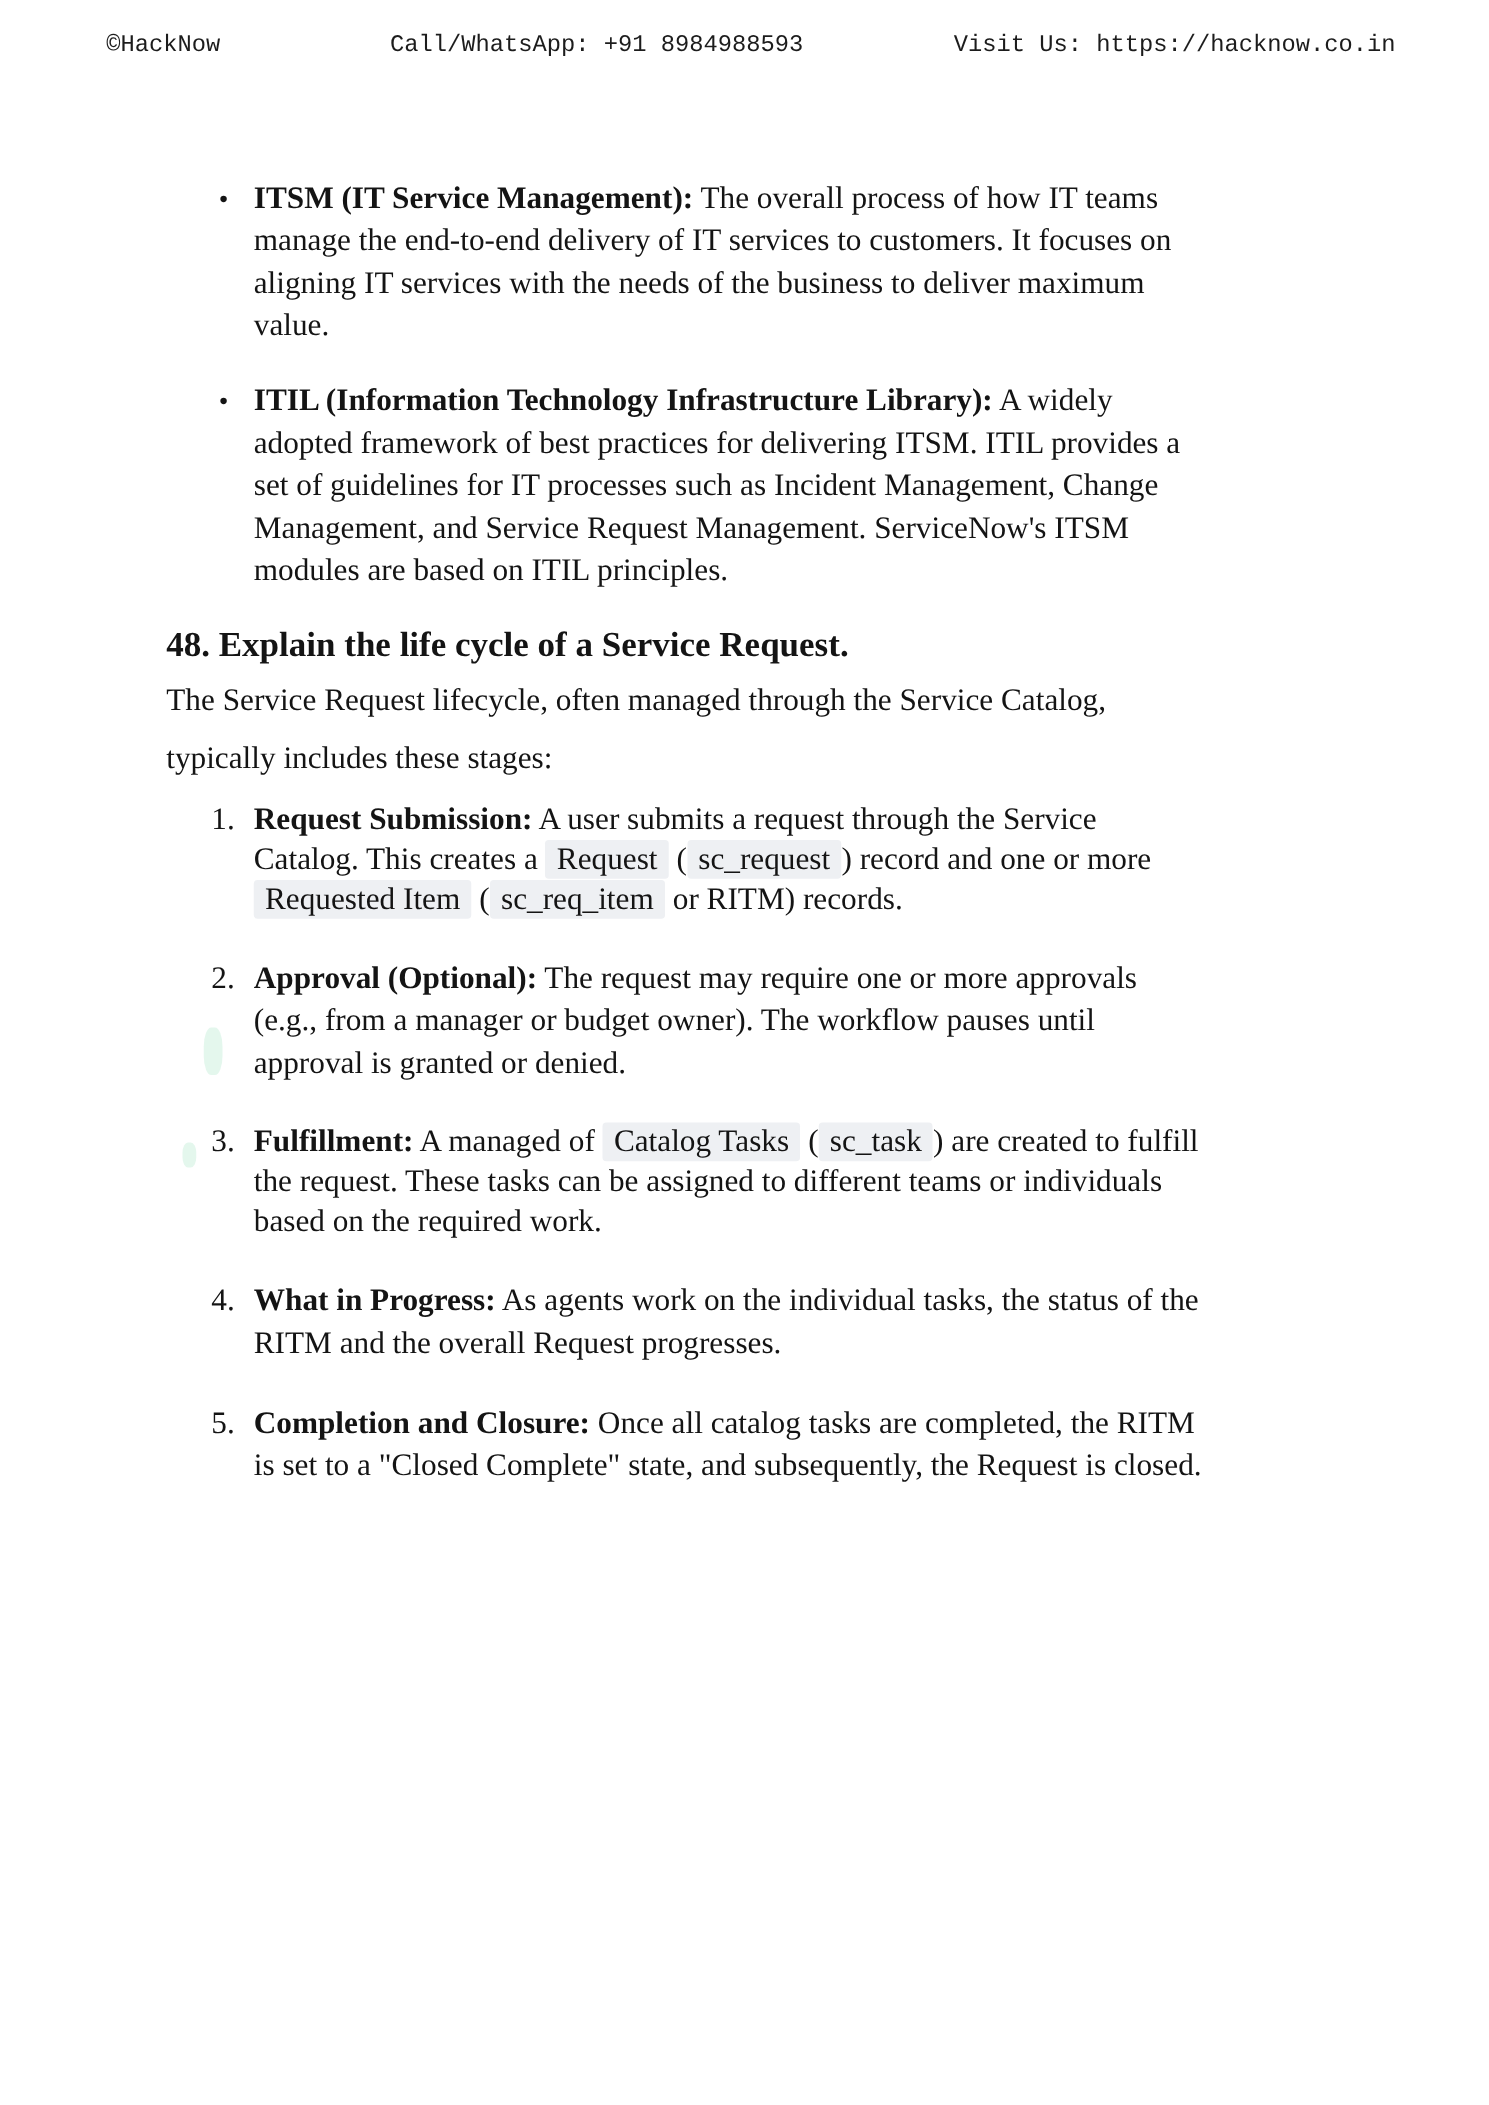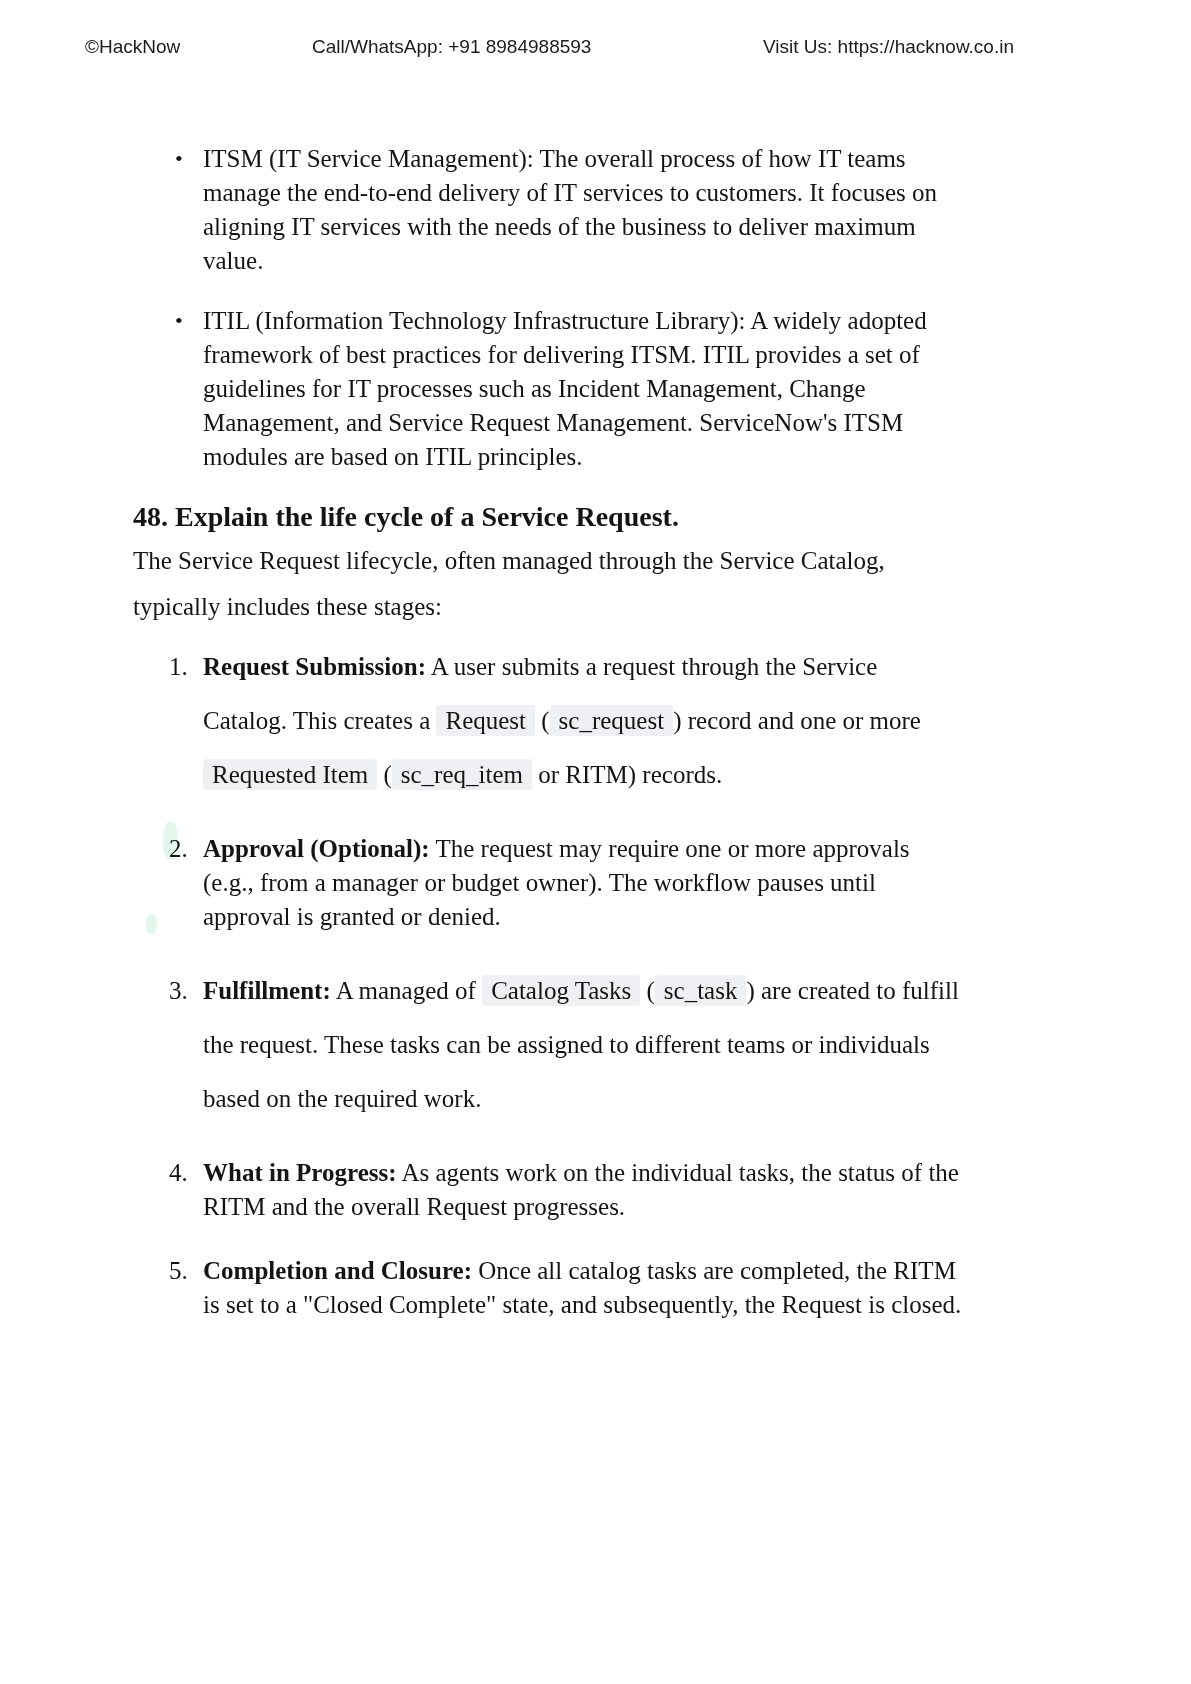--- a/index.html
+++ b/index.html
@@ -1,22 +1,22 @@
 <!DOCTYPE html>
 <html><head>
 <meta charset="utf-8">
 <style>
   html,body{margin:0;padding:0;}
   body{
     width:1191px;height:1684px;position:relative;background:#ffffff;
     font-family:"Liberation Serif", serif;color:#141414;overflow:hidden;
   }
   
-  .page-header{position:absolute;top:36px;left:0;width:100%;height:30px;
-    font-family:Liberation Sans, sans-serif;font-size:19px;color:#1c1c1c;}
+  .page-header{position:absolute;top:25px;left:0;width:100%;height:30px;
+    font-family:Liberation Mono, monospace;font-size:19px;color:#1c1c1c;}
   .hdr-brand{position:absolute;left:85px;top:0;}
   .hdr-contact{position:absolute;left:312px;top:0;}
   .hdr-visit{position:absolute;left:763px;top:0;}
   
   .wm-layer{position:absolute;left:0;top:0;width:100%;height:100%;pointer-events:none;z-index:0;}
   .wm-stripe{position:absolute;transform:skewX(-30deg);border-radius:2px;}
   .wm-stripe.s1{left:268px;top:568px;width:24px;height:36px;background:rgba(156,226,184,.55);}
   .wm-stripe.s2{left:304px;top:568px;width:22px;height:36px;background:rgba(156,226,184,.45);}
   .wm-stripe.s3{left:248px;top:588px;width:30px;height:16px;background:rgba(156,226,184,.35);}
   .wm-smudge{position:absolute;background:rgba(170,230,200,.32);border-radius:40%;}
@@ -32,22 +32,22 @@
   h2.qtitle{font-size:28px;line-height:34px;margin:0 0 4px 0;font-weight:bold;background:#fff;}
   .intro{font-size:25px;line-height:46px;margin:0;background:#fff;}
   ul.bullets{list-style:none;margin:4px 0 0 0;padding:0;}
   ul.bullets li{position:relative;padding-left:70px;font-size:25px;line-height:34px;
     margin-bottom:26px;background:#fff;}
   ul.bullets li::before{content:"\2022";position:absolute;left:42px;top:0;font-size:22px;}
   ol.steps{list-style:none;margin:10px 0 0 0;padding:0;counter-reset:step;}
   ol.steps li{position:relative;padding-left:70px;font-size:25px;line-height:34px;
     margin-bottom:30px;counter-increment:step;}
   ol.steps li::before{content:counter(step) ".";position:absolute;left:36px;top:0;width:24px;}
-  ol.steps li.has-code{line-height:54px;}
-  .lead{font-weight:normal;}
+  ol.steps li.has-code{line-height:32px;}
+  .lead{font-weight:bold;}
   .code{background:#eef0f3;border-radius:3px;padding:2px 9px;white-space:nowrap;}
 </style>
 </head>
 <body>
 
 <div class="wm-layer">
   <div class="wm-stripe s1"></div>
   <div class="wm-stripe s2"></div>
   <div class="wm-stripe s3"></div>
   <div class="wm-smudge a"></div>

